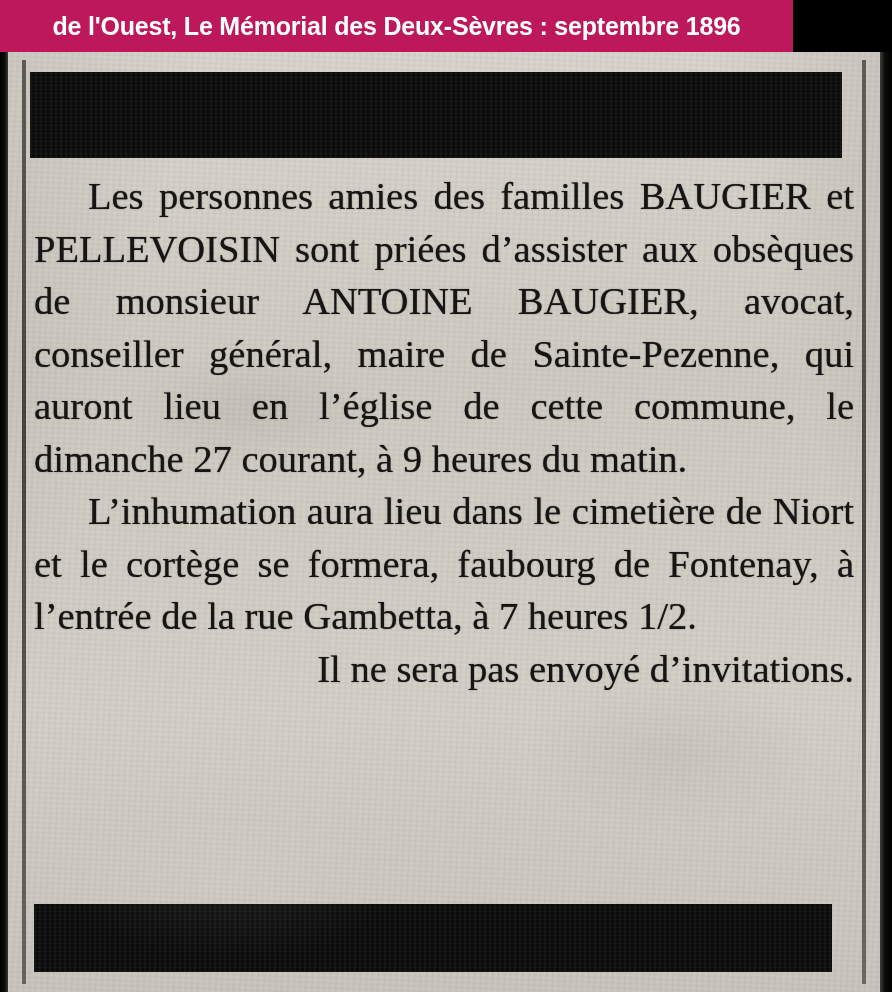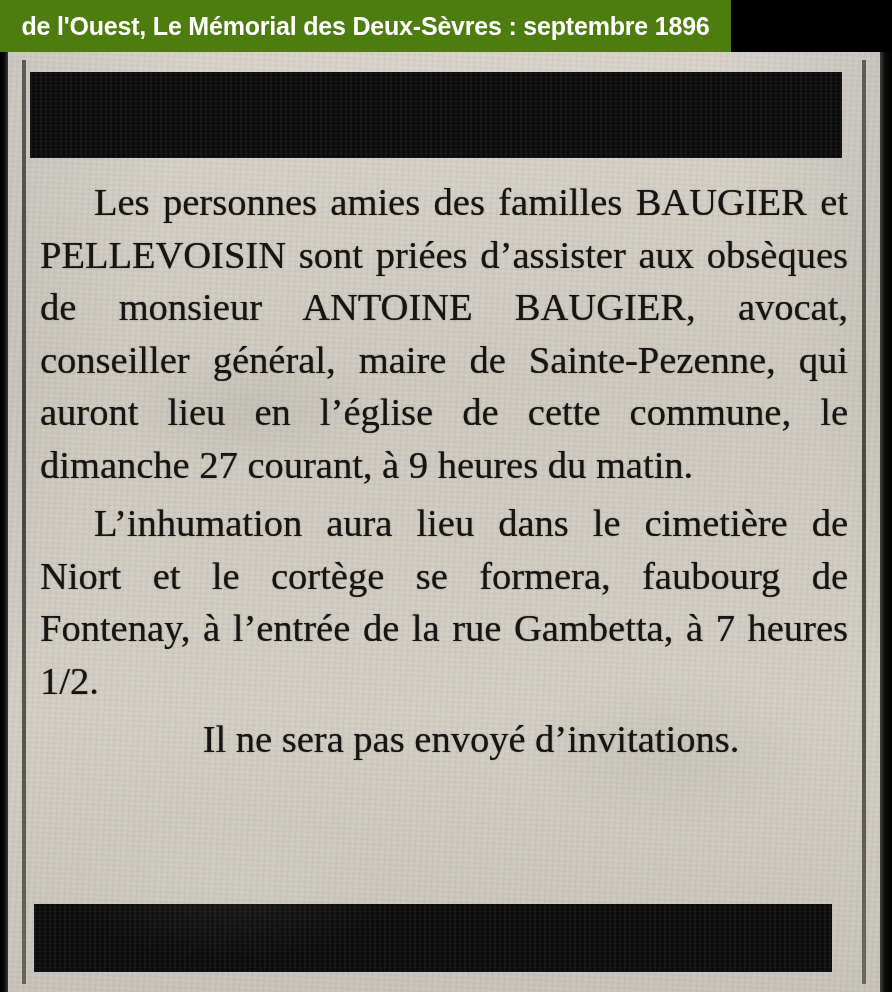--- a/index.html
+++ b/index.html
@@ -20,23 +20,23 @@
     height: 992px;
     background: #000000;
     overflow: hidden;
   }
 
   
   .header-bar {
     position: absolute;
     left: 0;
     top: 0;
-    width: 731px;
+    width: 793px;
     height: 52px;
-    background: #4d7c0f;
+    background: #be185d;
     display: flex;
     align-items: center;
     justify-content: center;
     overflow: hidden;
   }
   .header-title {
     color: #ffffff;
     font-family: "Liberation Sans", sans-serif;
     font-weight: bold;
     font-size: 25px;
@@ -128,26 +128,26 @@
     box-sizing: border-box;
     color: #161514;
     font-family: "Liberation Serif", serif;
     font-size: 38.5px;
     line-height: 52.5px;
     text-align: justify;
     text-justify: inter-word;
     text-shadow: 0 0 1.2px rgba(0,0,0,0.55), 0.4px 0.3px 0 rgba(30,28,26,0.25);
   }
   .para {
-    margin: 6px;
+    margin: 0;
     text-indent: 54px;
     text-align: justify;
   }
   .para.last-loose {
-    text-align: center;
+    text-align: right;
   }
 
   
   .blotch {
     position: absolute;
     border-radius: 50%;
     pointer-events: none;
   }
   .b1 { left: 120px; top: 300px; width: 260px; height: 120px; background: radial-gradient(ellipse at center, rgba(0,0,0,0.05), rgba(0,0,0,0) 70%); }
   .b2 { left: 520px; top: 620px; width: 300px; height: 160px; background: radial-gradient(ellipse at center, rgba(0,0,0,0.045), rgba(0,0,0,0) 70%); }

